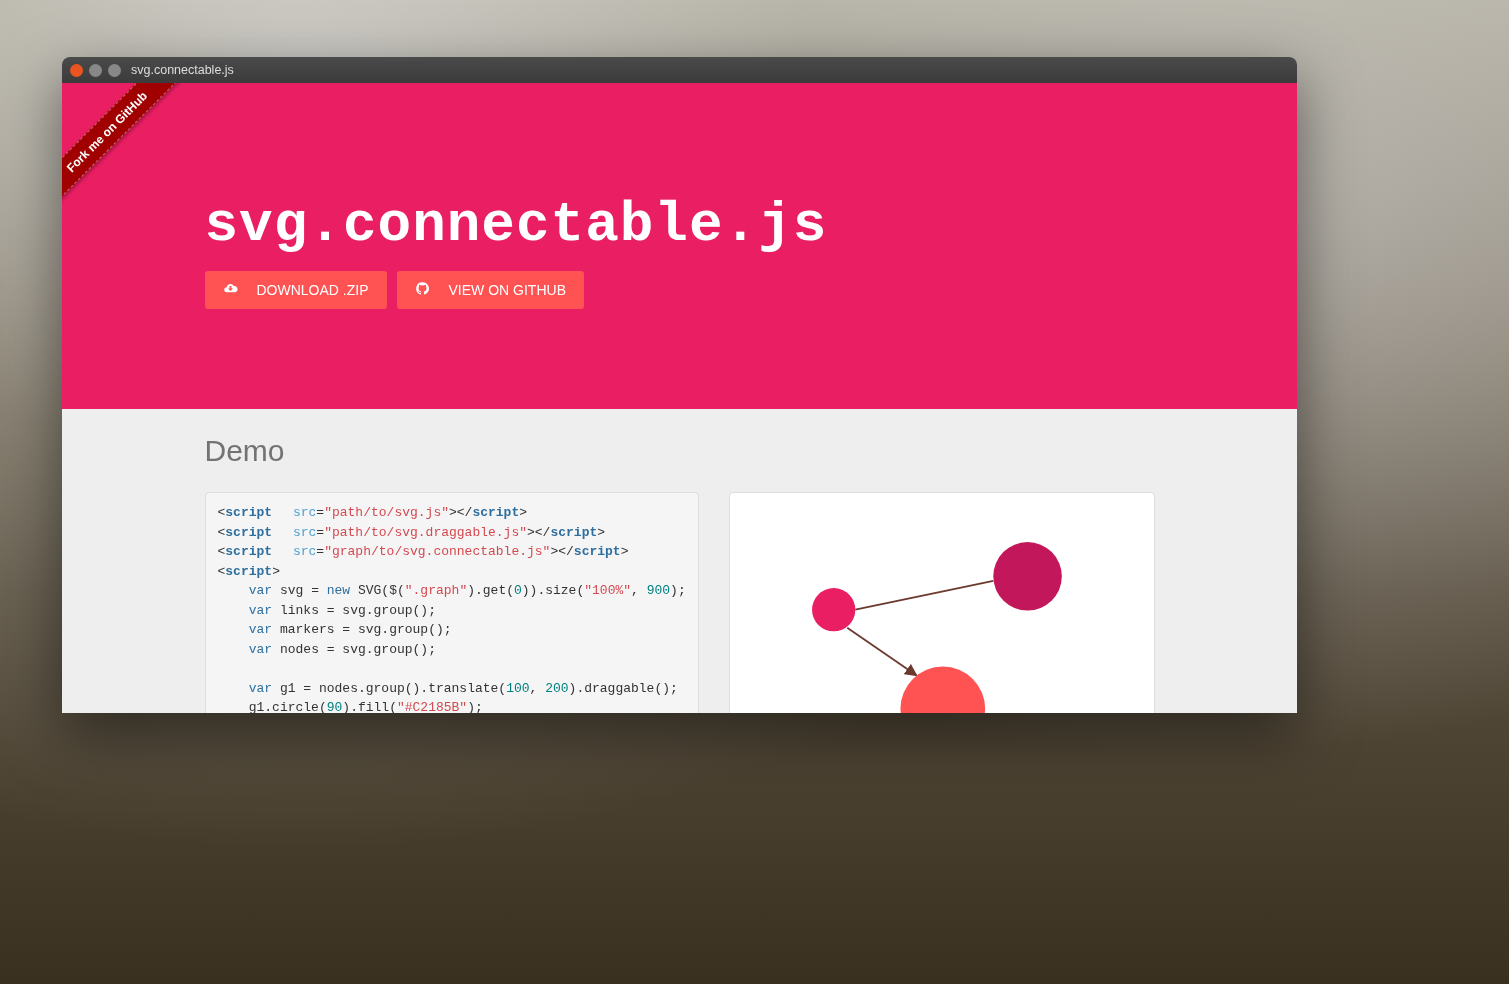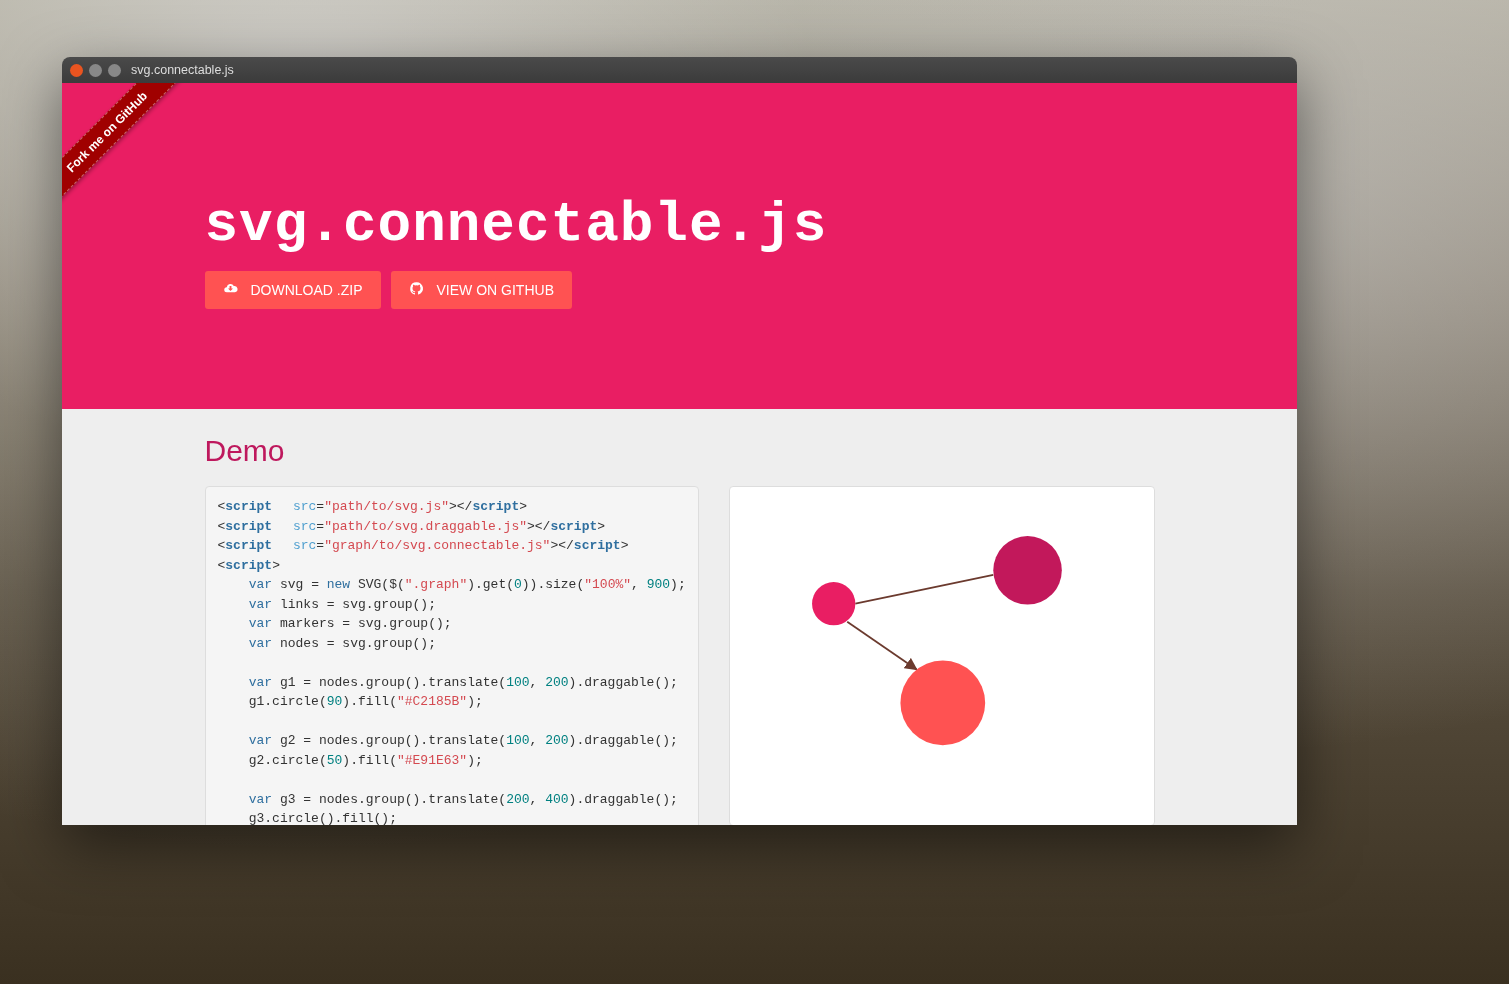--- a/index.html
+++ b/index.html
@@ -20,21 +20,21 @@
       radial-gradient(ellipse at 80% 20%, rgba(200,200,200,0.6) 0%, transparent 50%),
       linear-gradient(180deg, #b5b0a0 0%, #8a8070 30%, #5a5040 60%, #3a3020 100%);
   }
 
   
   .window {
     position: absolute;
     left: 62px;
     top: 57px;
     width: 1235px;
-    height: 768px;
+    height: 656px;
     border-radius: 8px 8px 0 0;
     overflow: hidden;
     box-shadow: 0 20px 60px rgba(0,0,0,0.5);
     display: flex;
     flex-direction: column;
   }
   .titlebar {
     height: 26px;
     background: linear-gradient(#4a4a4a, #3b3b3b);
     display: flex;
@@ -100,21 +100,21 @@
   .btn {
     background: #ff5252;
     color: #fff;
     font-size: 14px;
     padding: 10px 18px;
     border: none;
     border-radius: 3px;
     cursor: pointer;
     display: inline-flex;
     align-items: center;
-    gap: 13px;
+    gap: 19px;
     text-decoration: none;
   }
   .btn svg { width: 15px; height: 15px; fill: #fff; }
 
   
   .ribbon {
     position: absolute;
     top: 0; left: 0;
     width: 130px; height: 130px;
     overflow: hidden;
@@ -139,22 +139,22 @@
     border-bottom: 1px dashed rgba(255,255,255,0.4);
   }
 
   
   .main {
     padding: 25px 0 40px 0;
   }
   .main h2 {
     font-size: 30px;
     font-weight: 400;
-    color: #be185d;
-    margin-bottom: 18px;
+    color: #737373;
+    margin-bottom: 24px;
   }
   .two-col {
     display: flex;
     gap: 30px;
   }
   .col { flex: 1; }
   pre.code {
     background: #f5f5f5;
     border: 1px solid #ddd;
     border-radius: 4px;

